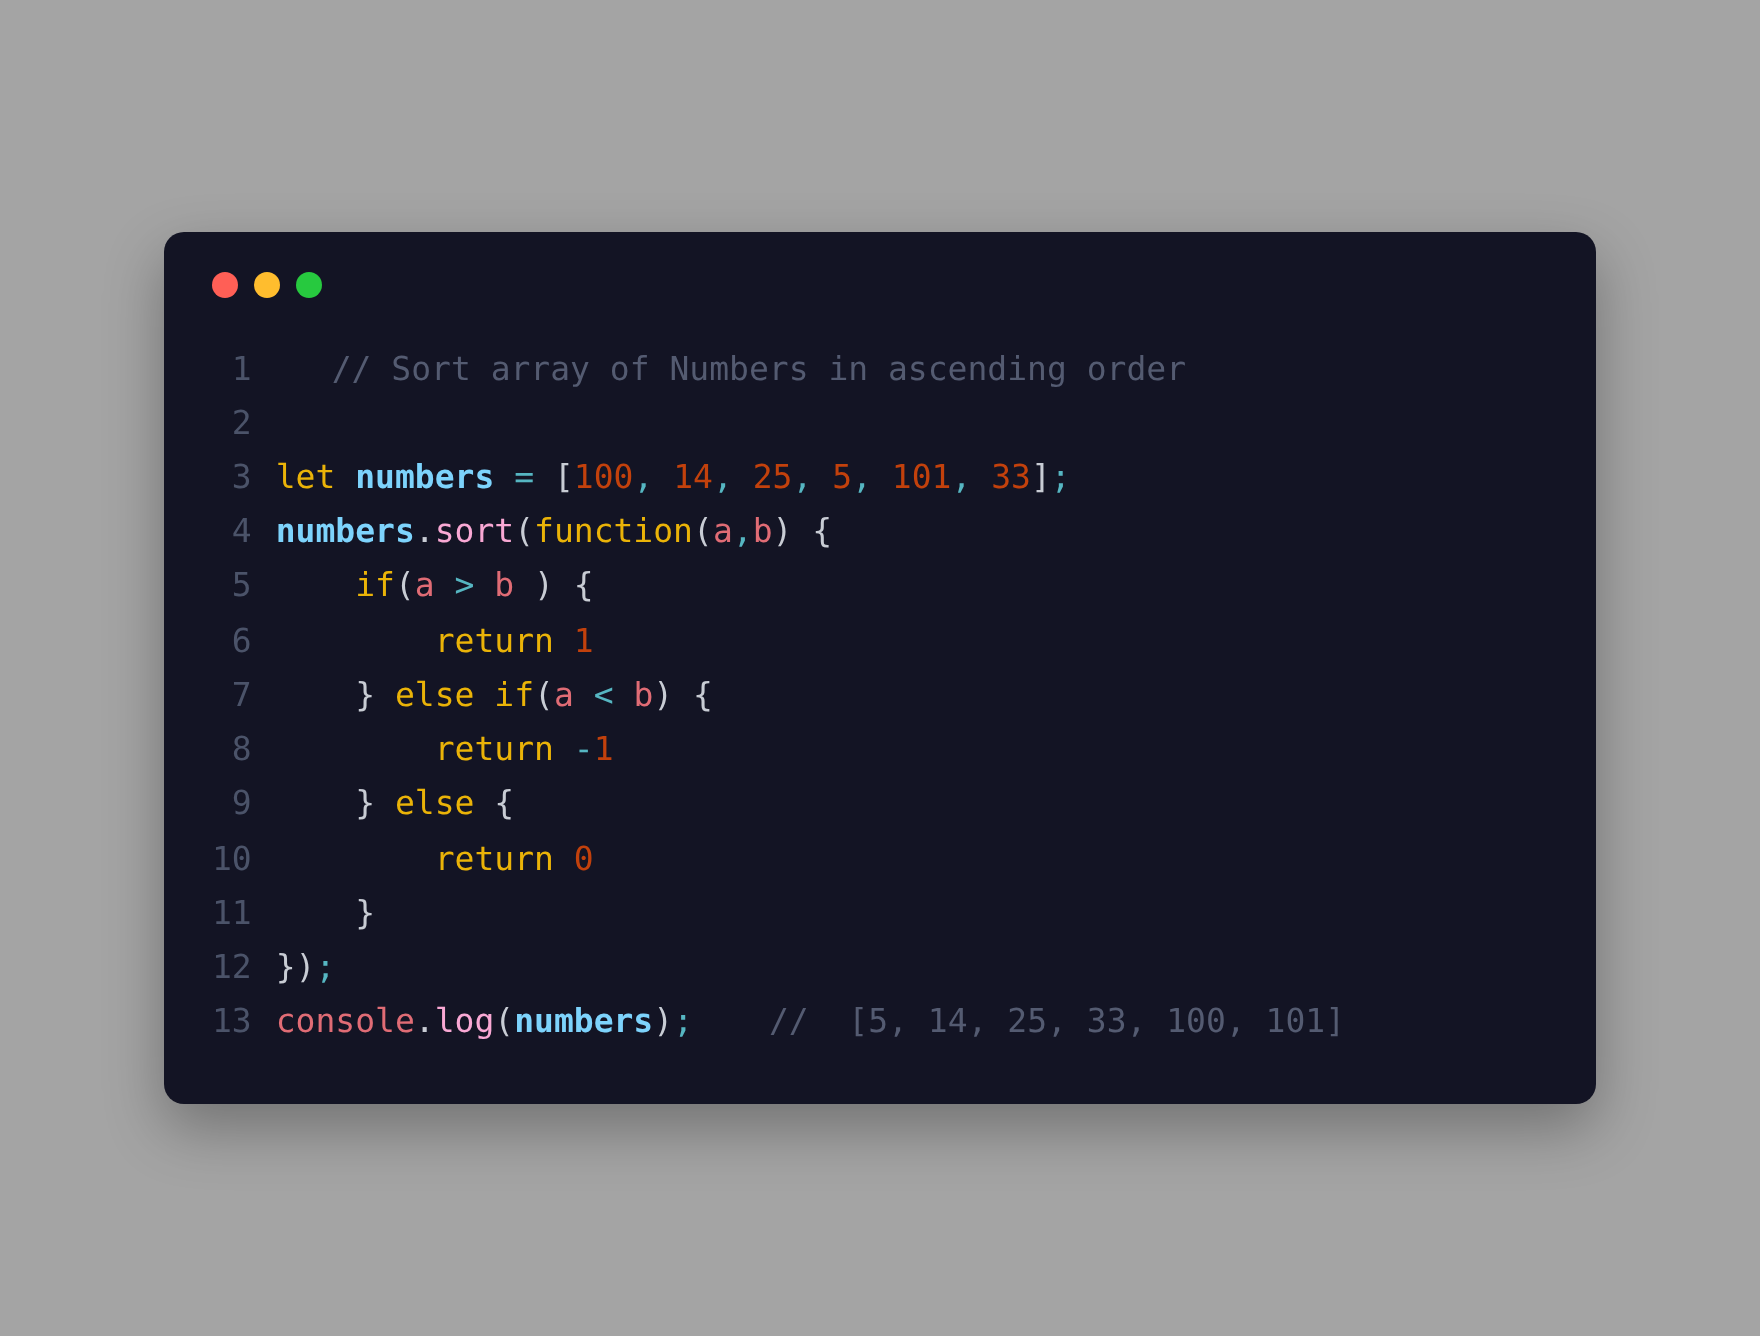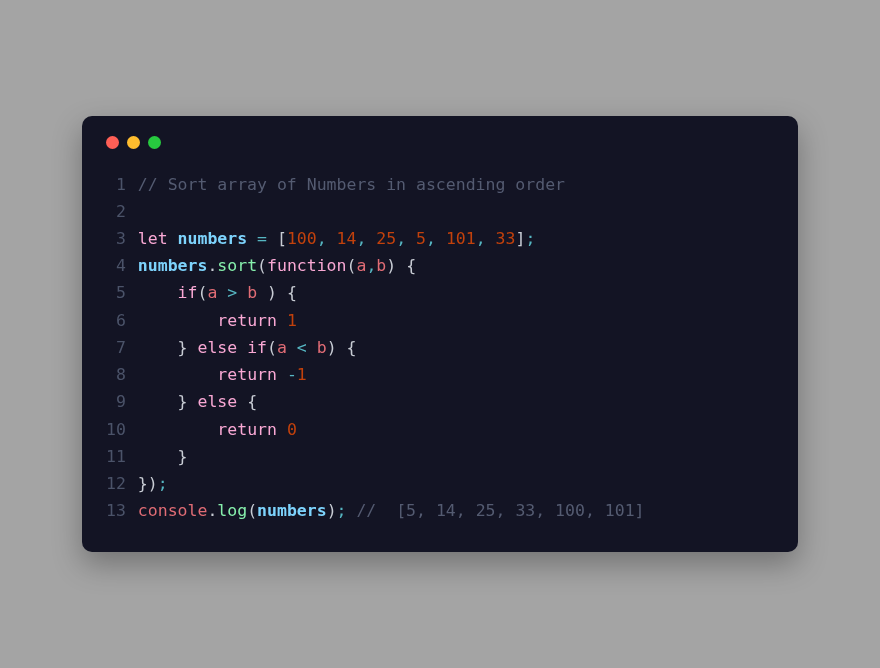--- a/index.html
+++ b/index.html
@@ -39,28 +39,28 @@
   .line { display: flex; }
   .ln {
     color: #4b5369;
     width: 2.2ch;
     text-align: right;
     margin-right: 12px;
     user-select: none;
     flex-shrink: 0;
   }
   .txt { color: #c8ccd4; }
-  .comment { color: #545b71; }
-  .kw      { color: #f9a8d4; }   
+  .comment { color: #545b71; margin-left: 28px; }
+  .kw      { color: #eab308; }   
   .var     { color: #7dd3fc; font-weight: bold; }   
   .ident   { color: #e06c75; }   
   .op      { color: #56b6c2; }   
   .punct   { color: #c8ccd4; }   
   .num     { color: #c2410c; }
-  .method  { color: #86efac; }
+  .method  { color: #f9a8d4; }
 </style>
 </head>
 <body>
 
 <div class="window">
   <div class="traffic-lights">
     <div class="dot red"></div>
     <div class="dot yellow"></div>
     <div class="dot green"></div>
   </div>

